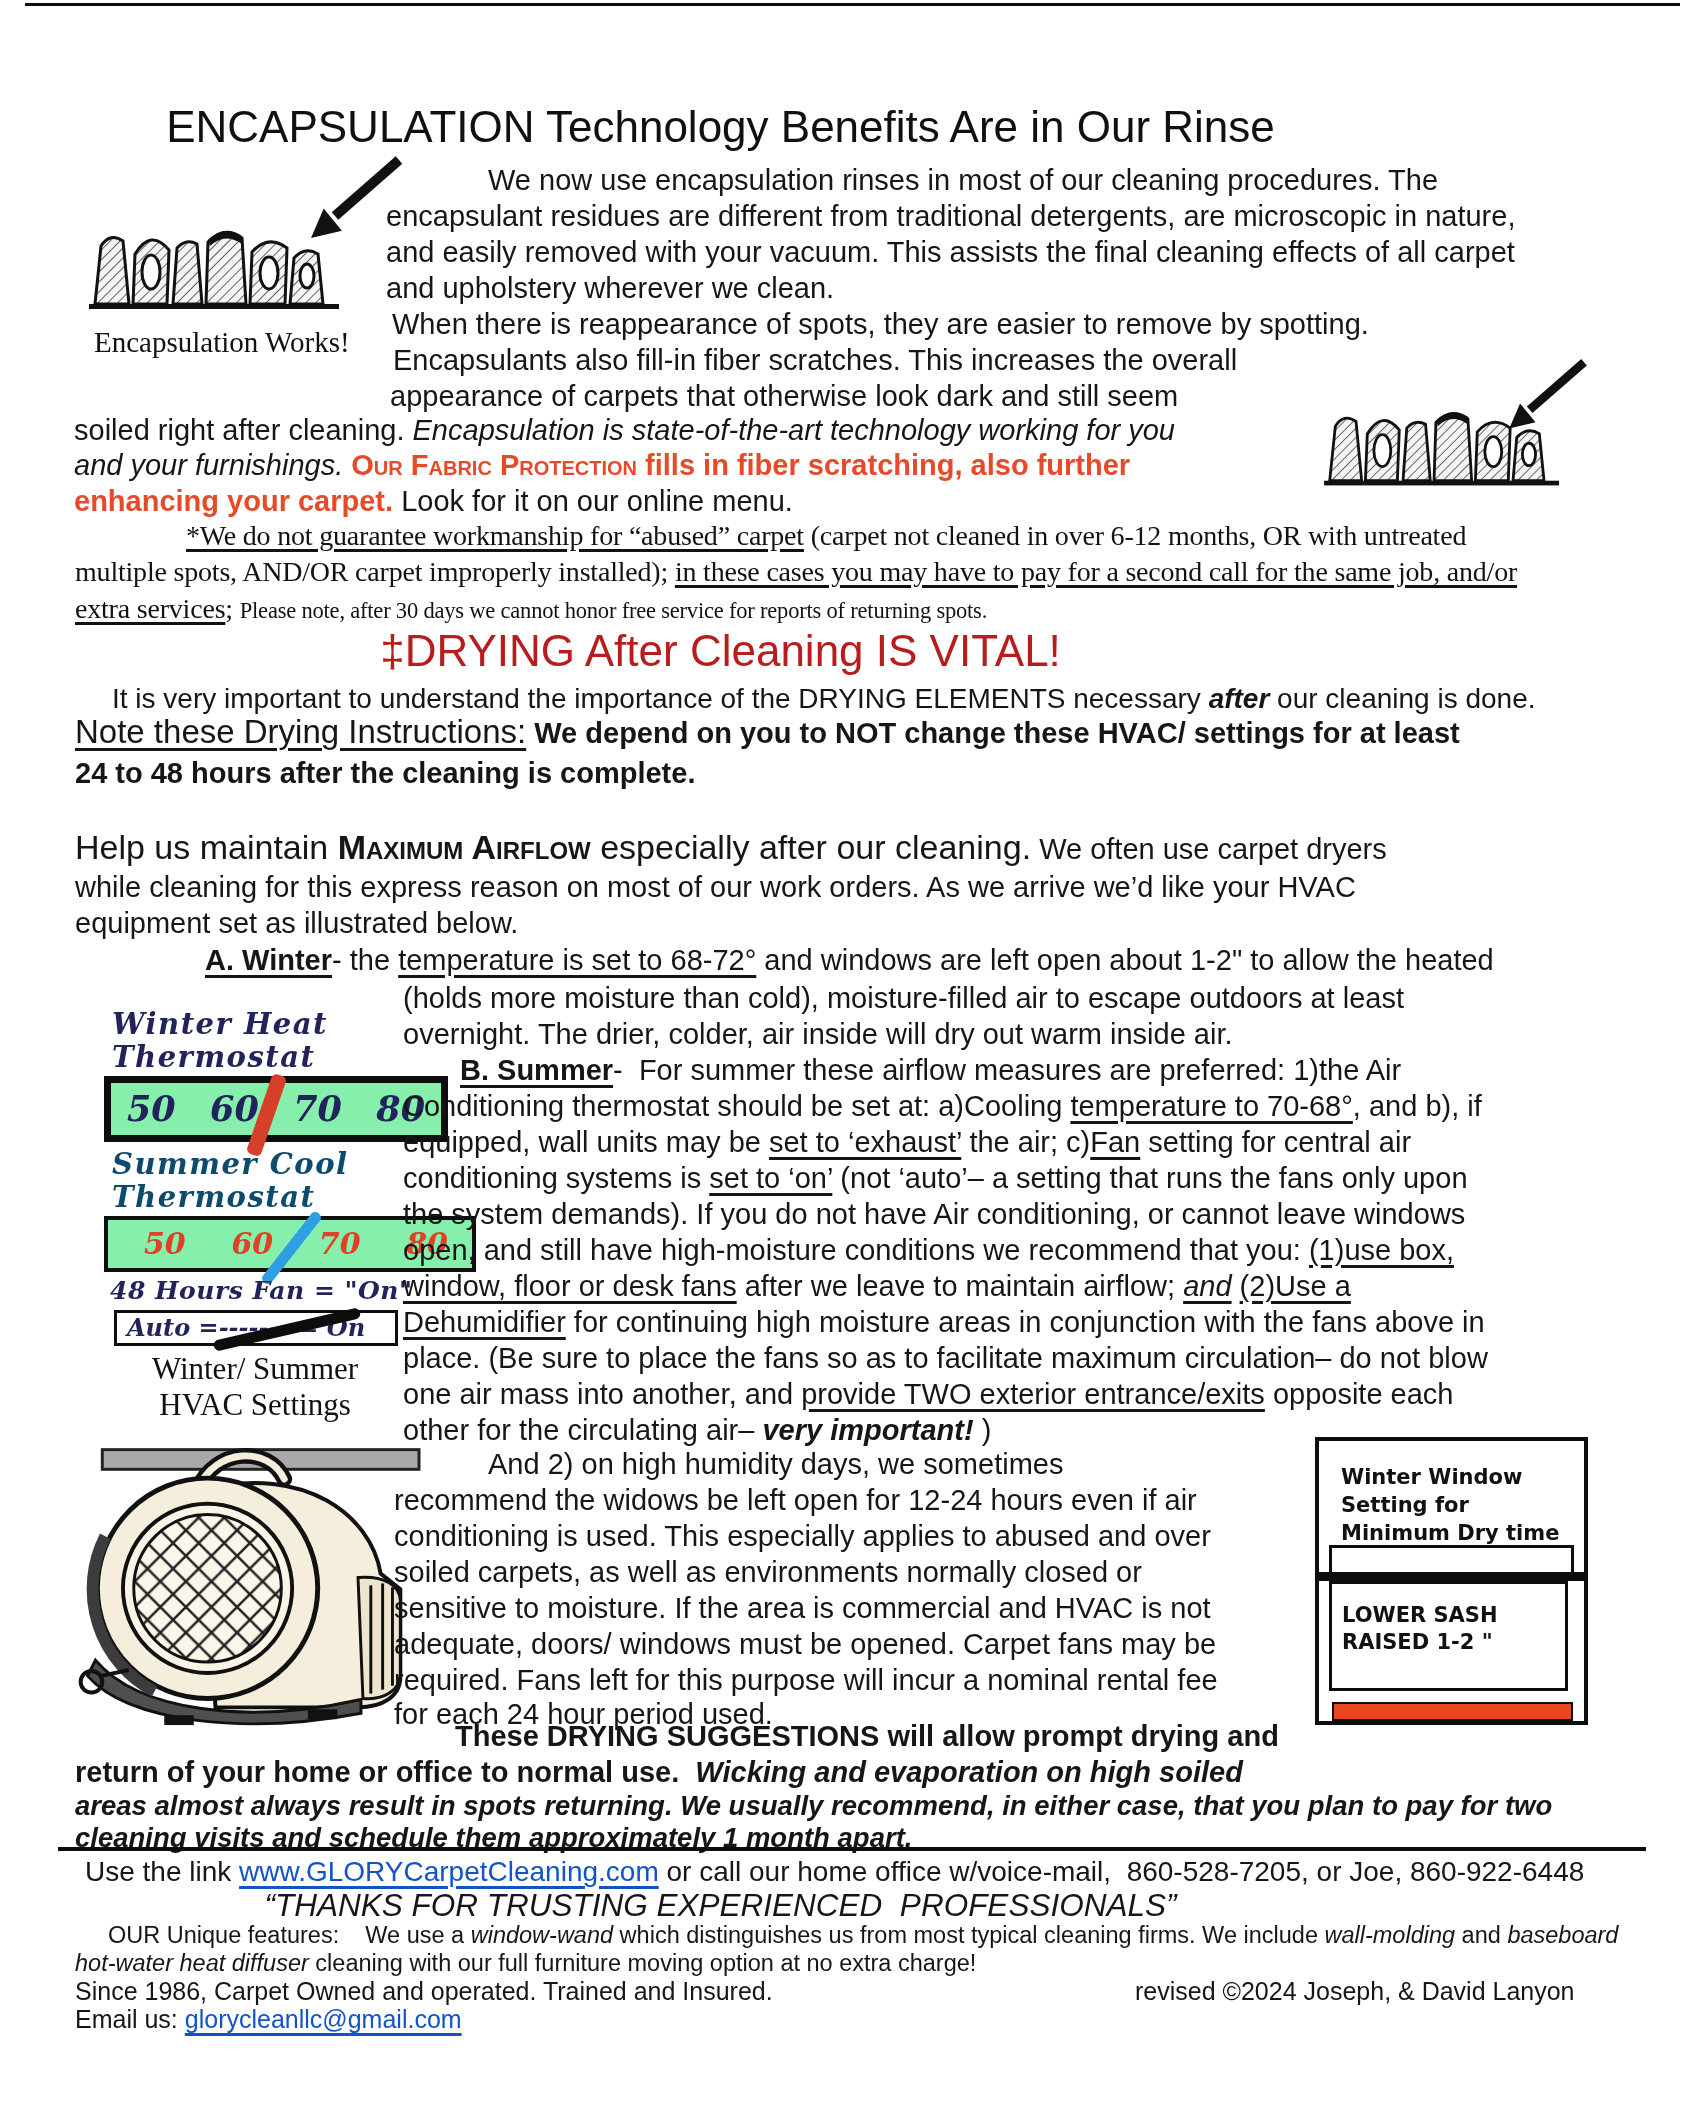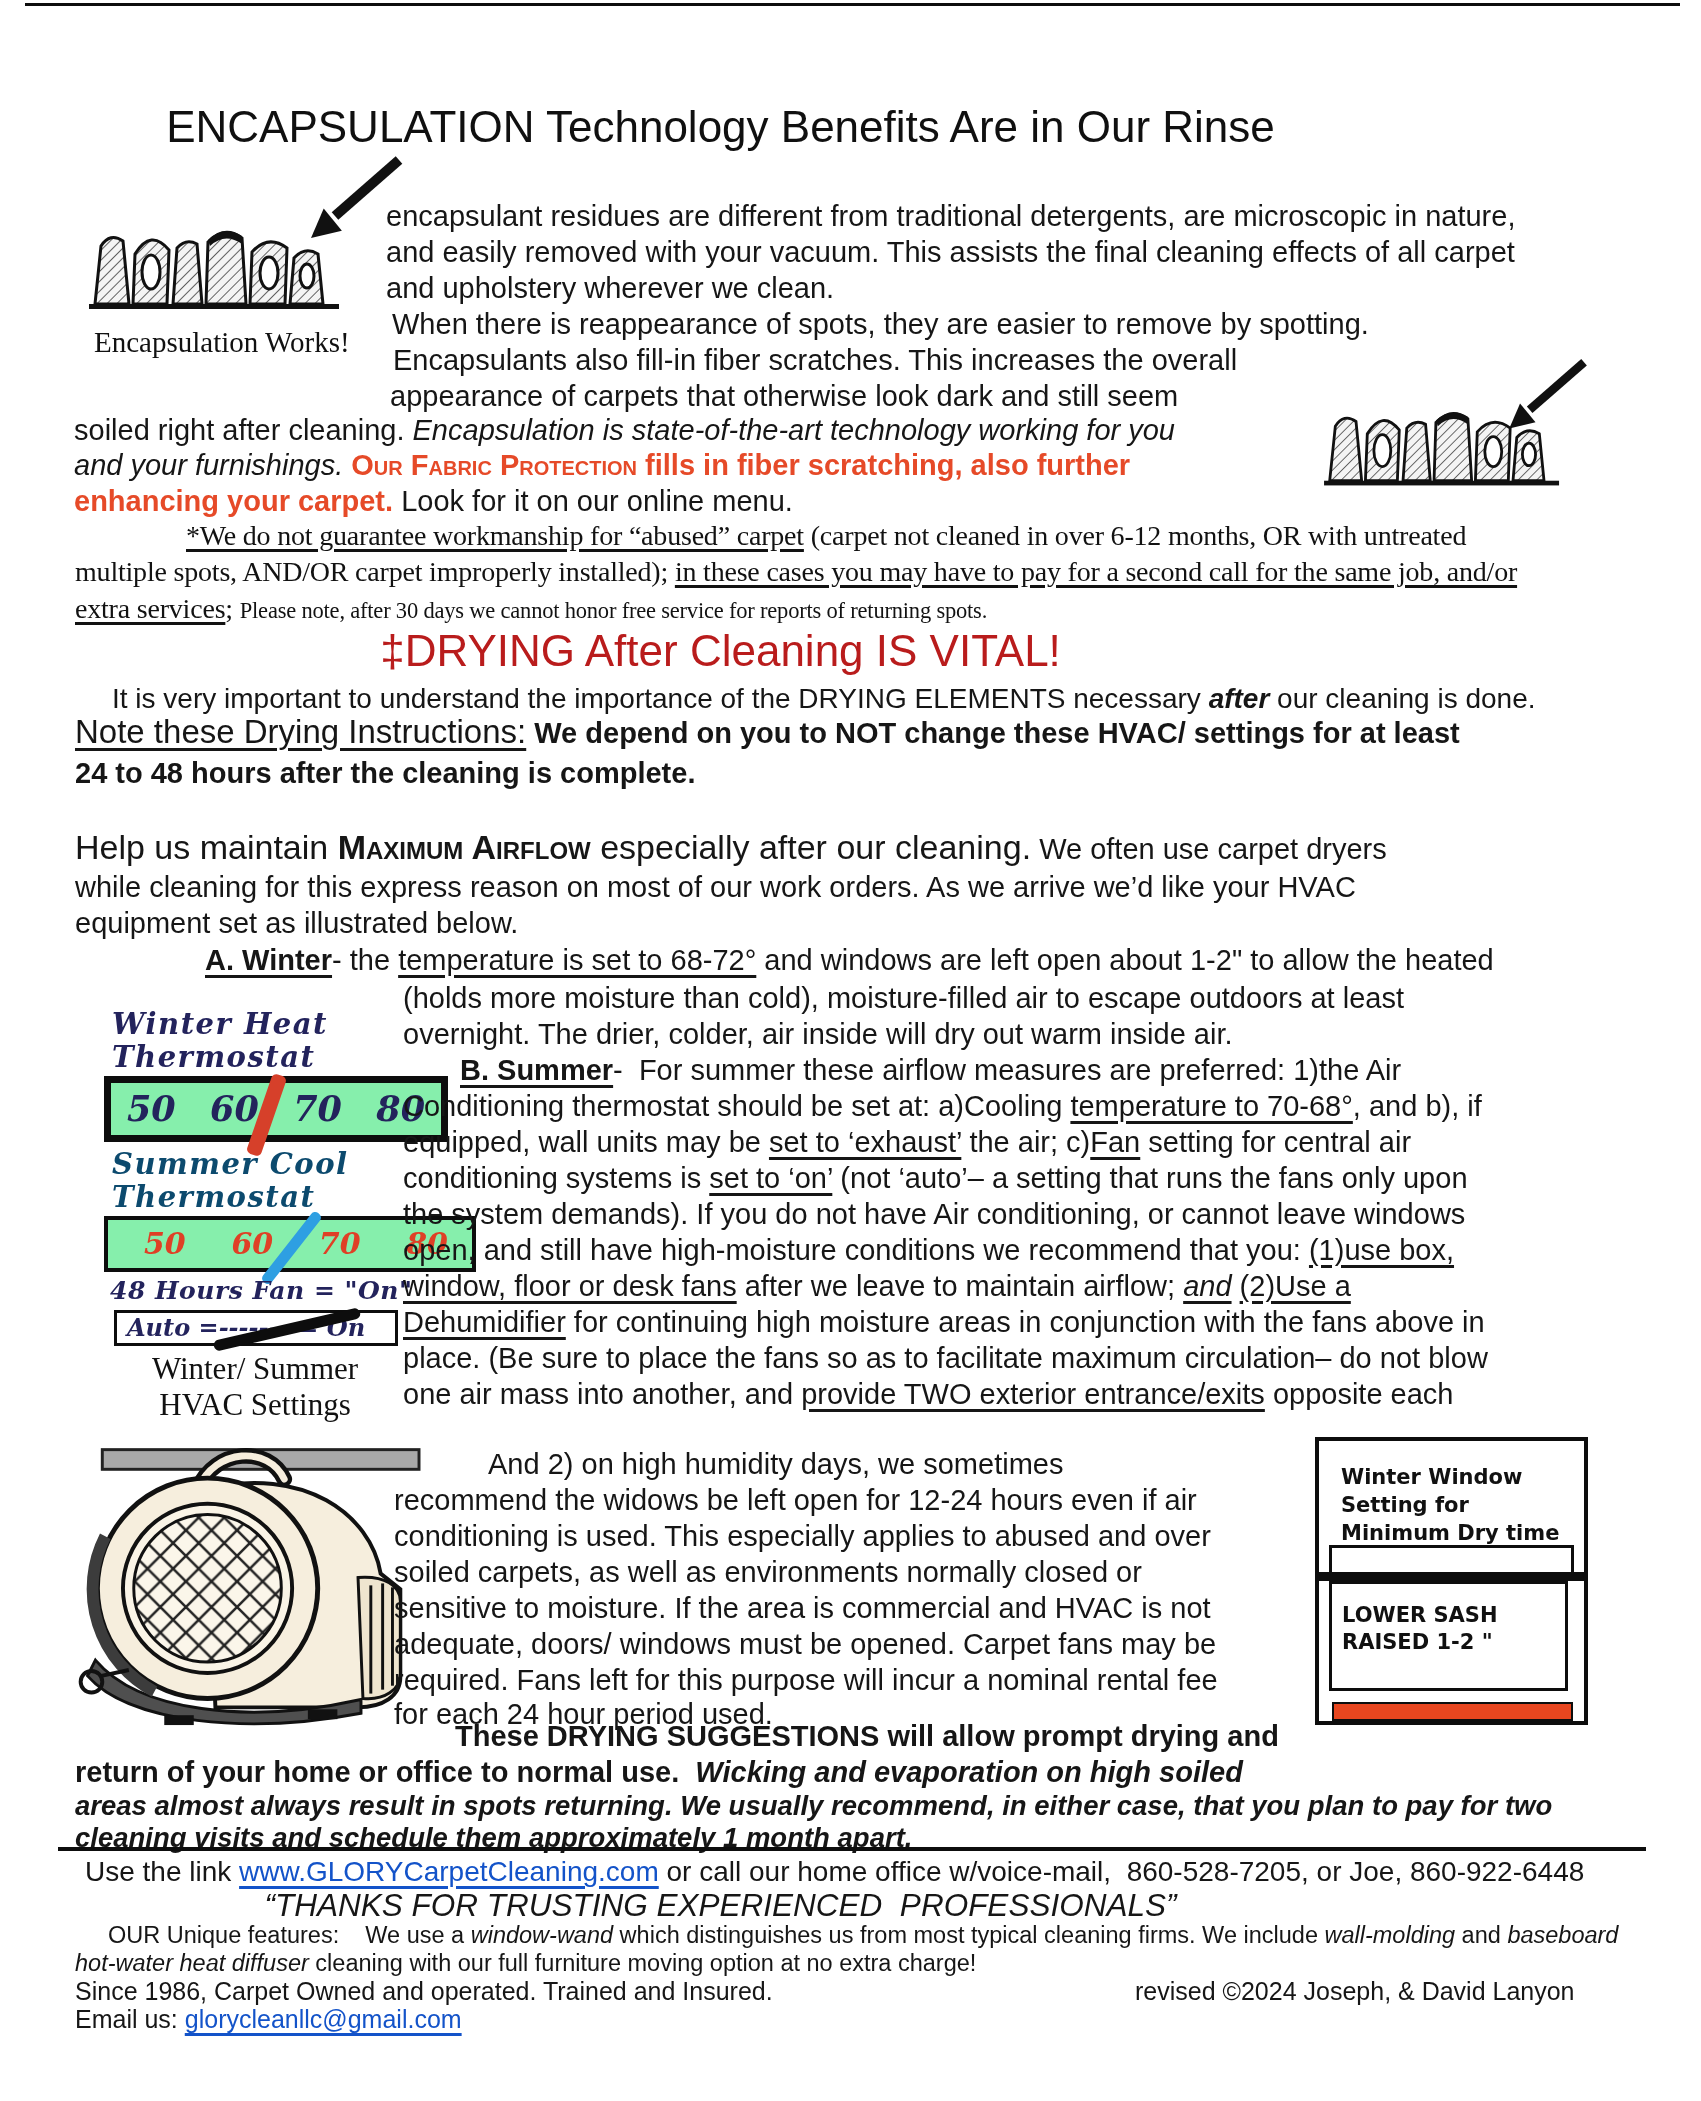--- a/index.html
+++ b/index.html
@@ -105,20 +105,21 @@
     <path fill="#111" d="M123,24 Q139,8 157,20 L157,28 Q140,16 125,30 Z"></path>
     <path fill-rule="evenodd" fill="url(#hatch)" stroke="#111" stroke-width="3" d="M165,88 L167,36 Q183,18 202,32 L200,88 Z M175,57 a9,16 0 1,0 18,0 a9,16 0 1,0 -18,0 Z"></path>
     <path fill-rule="evenodd" fill="url(#hatch)" stroke="#111" stroke-width="3" d="M205,88 L209,42 Q220,30 233,38 L238,88 Z M215,60 a7,12 0 1,0 14,0 a7,12 0 1,0 -14,0 Z"></path>
     <rect x="4" y="88" width="250" height="5" fill="#111"></rect>
   </svg>
   <svg class="abs" style="left:1495px;top:352px;width:105px;height:85px;z-index:3" viewBox="0 0 110 100">
     <line x1="98" y1="12" x2="34" y2="68" stroke="#111" stroke-width="10"></line>
     <polygon points="10,90 40.9,82.7 22.7,60.5" fill="#111"></polygon>
   </svg>
 
+  <div class="abs sans" style="left:488px;top:164px">We now use encapsulation rinses in most of our cleaning procedures. The</div>
   <div class="abs sans" style="left:386px;top:200px">encapsulant residues are different from traditional detergents, are microscopic in nature,</div>
   <div class="abs sans" style="left:386px;top:236px">and easily removed with your vacuum. This assists the final cleaning effects of all carpet</div>
   <div class="abs sans" style="left:386px;top:272px">and upholstery wherever we clean.</div>
   <div class="abs sans" style="left:392px;top:308px">When there is reappearance of spots, they are easier to remove by spotting.</div>
   <div class="abs sans" style="left:393px;top:344px">Encapsulants also fill-in fiber scratches. This increases the overall</div>
   <div class="abs sans" style="left:390px;top:380px">appearance of carpets that otherwise look dark and still seem</div>
   <div class="abs sans" style="left:74px;top:414px"><span>soiled right after cleaning. </span><span class="i">Encapsulation is state-of-the-art technology working for you</span></div>
   <div class="abs sans" style="left:74px;top:449px"><span class="i">and your furnishings. </span><span class="red b sc">Our Fabric Protection</span><span class="red b"> fills in fiber scratching, also further</span></div>
   <div class="abs sans" style="left:74px;top:485px"><span class="red b">enhancing your carpet.</span><span> Look for it on our online menu.</span></div>
 
@@ -187,20 +188,21 @@
   <div class="abs sans" style="left:460px;top:1054px"><span class="b u">B. Summer</span><span>-  For summer these airflow measures are preferred: 1)the Air</span></div>
   <div class="abs sans" style="left:403px;top:1090px"><span>Conditioning thermostat should be set at: a)Cooling </span><span class="u">temperature to 70-68°</span><span>, and b), if</span></div>
   <div class="abs sans" style="left:403px;top:1126px"><span>equipped, wall units may be </span><span class="u">set to ‘exhaust’</span><span> the air; c)</span><span class="u">Fan</span><span> setting for central air</span></div>
   <div class="abs sans" style="left:403px;top:1162px"><span>conditioning systems is </span><span class="u">set to ‘on’</span><span> (not ‘auto’– a setting that runs the fans only upon</span></div>
   <div class="abs sans" style="left:403px;top:1198px">the system demands). If you do not have Air conditioning, or cannot leave windows</div>
   <div class="abs sans" style="left:403px;top:1234px"><span>open, and still have high-moisture conditions we recommend that you: </span><span class="u">(1)use box,</span></div>
   <div class="abs sans" style="left:403px;top:1270px"><span class="u">window, floor or desk fans</span><span> after we leave to maintain airflow; </span><span class="i u">and</span><span> </span><span class="u">(2)Use a</span></div>
   <div class="abs sans" style="left:403px;top:1306px"><span class="u">Dehumidifier</span><span> for continuing high moisture areas in conjunction with the fans above in</span></div>
   <div class="abs sans" style="left:403px;top:1342px">place. (Be sure to place the fans so as to facilitate maximum circulation– do not blow</div>
   <div class="abs sans" style="left:403px;top:1378px"><span>one air mass into another, and </span><span class="u">provide TWO exterior entrance/exits</span><span> opposite each</span></div>
+  <div class="abs sans" style="left:403px;top:1414px"><span>other for the circulating air– </span><span class="b i">very important!</span><span> )</span></div>
 
   <div class="abs sans" style="left:488px;top:1448px">And 2) on high humidity days, we sometimes</div>
   <div class="abs sans" style="left:394px;top:1484px">recommend the widows be left open for 12-24 hours even if air</div>
   <div class="abs sans" style="left:394px;top:1520px">conditioning is used. This especially applies to abused and over</div>
   <div class="abs sans" style="left:394px;top:1556px">soiled carpets, as well as environments normally closed or</div>
   <div class="abs sans" style="left:394px;top:1592px">sensitive to moisture. If the area is commercial and HVAC is not</div>
   <div class="abs sans" style="left:394px;top:1628px">adequate, doors/ windows must be opened. Carpet fans may be</div>
   <div class="abs sans" style="left:394px;top:1664px">required. Fans left for this purpose will incur a nominal rental fee</div>
   <div class="abs sans" style="left:394px;top:1698px">for each 24 hour period used.</div>
 

